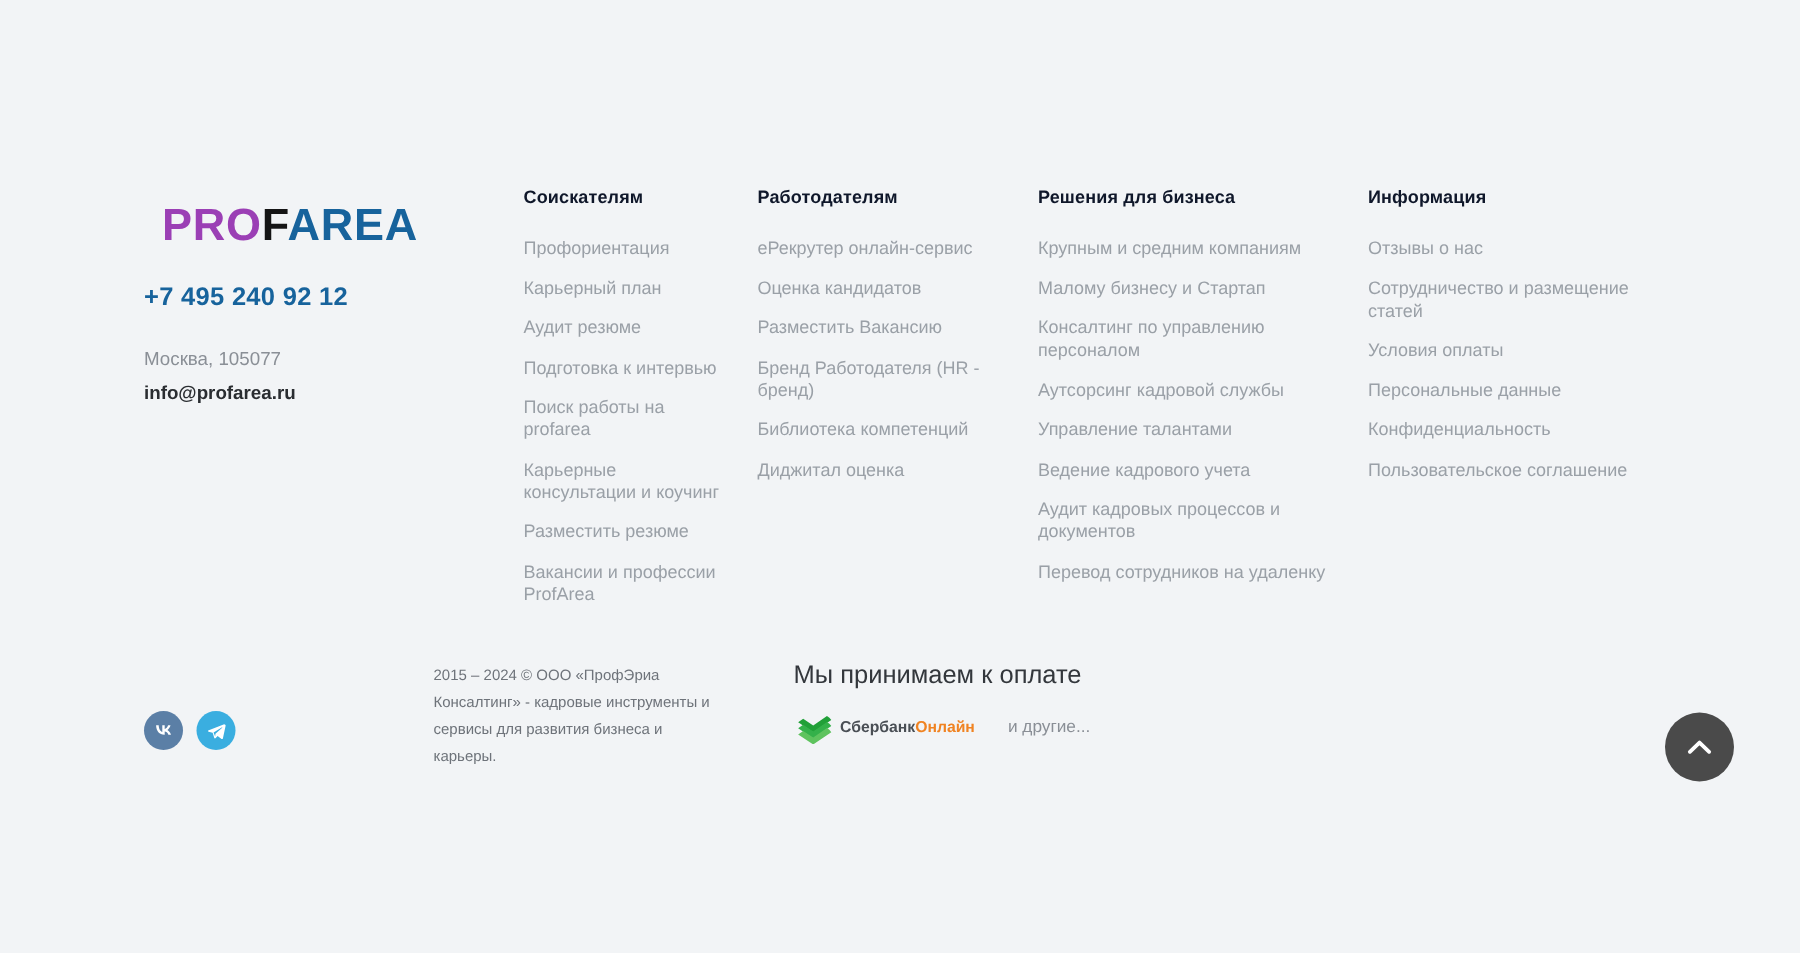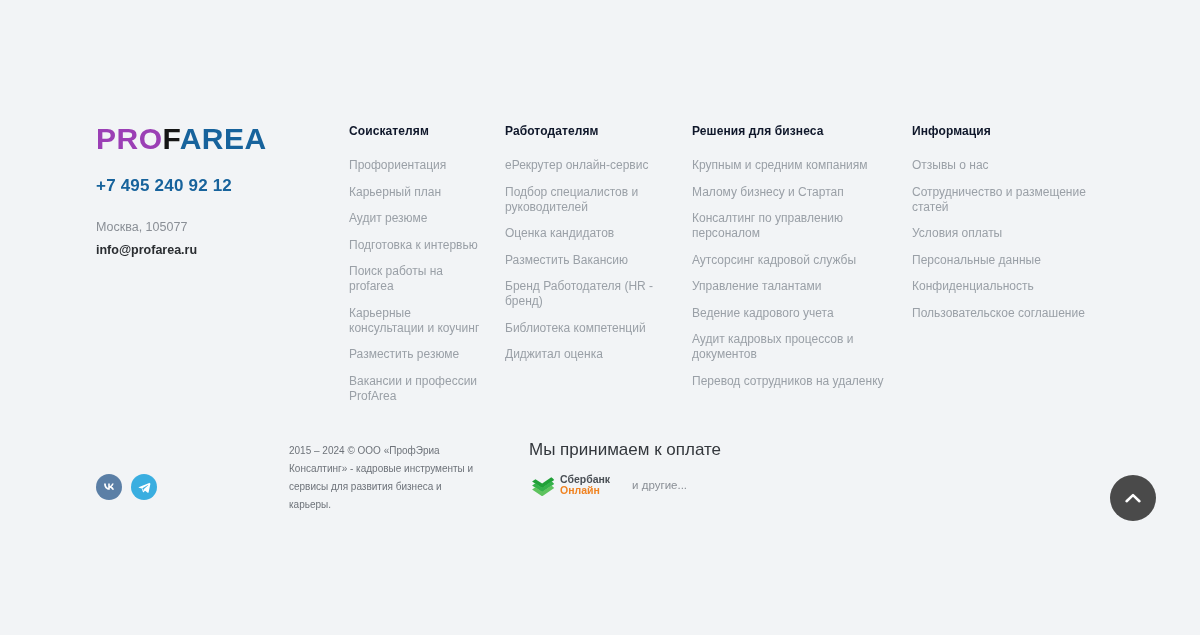--- a/index.html
+++ b/index.html
@@ -39,21 +39,21 @@
     top: 0;
     width: 230px;
   }
 
   .logo {
     font-family: "Liberation Sans", sans-serif;
     font-size: 30px;
     font-weight: bold;
     letter-spacing: 0.5px;
     line-height: 1;
-    margin: 0;
+    margin: 12px;
     white-space: nowrap;
     user-select: none;
   }
   .logo .seg-pro  { color: #9b3fb5; }
   .logo .seg-f    { color: #151515; }
   .logo .seg-area { color: #17639c; }
 
   .phone {
     display: block;
     margin-top: 22px;
@@ -172,22 +172,23 @@
     display: flex;
     align-items: center;
   }
   .sber-logo {
     display: flex;
     align-items: center;
     gap: 5px;
   }
   .sber-text {
     display: flex;
-    flex-direction: column;
+    flex-direction: row;
     line-height: 11px;
+    align-items: flex-end;
   }
   .sber-text .l1 {
     font-size: 10.5px;
     font-weight: bold;
     color: #4a4f55;
   }
   .sber-text .l2 {
     font-size: 10.5px;
     font-weight: bold;
     color: #f08322;
@@ -263,23 +264,20 @@
             <a href="#">Вакансии и профессии ProfArea</a>
           </li>
       </ul>
     </div>
 
     <div class="link-col c2">
       <h3 class="col-title">Работодателям</h3>
       <ul class="col-links">
         <li>
             <a href="#">еРекрутер онлайн-сервис</a>
-          </li>
-        <li>
-            <a href="#">Подбор специалистов и руководителей</a>
           </li>
         <li>
             <a href="#">Оценка кандидатов</a>
           </li>
         <li>
             <a href="#">Разместить Вакансию</a>
           </li>
         <li>
             <a href="#">Бренд Работодателя (HR - бренд)</a>
           </li>

